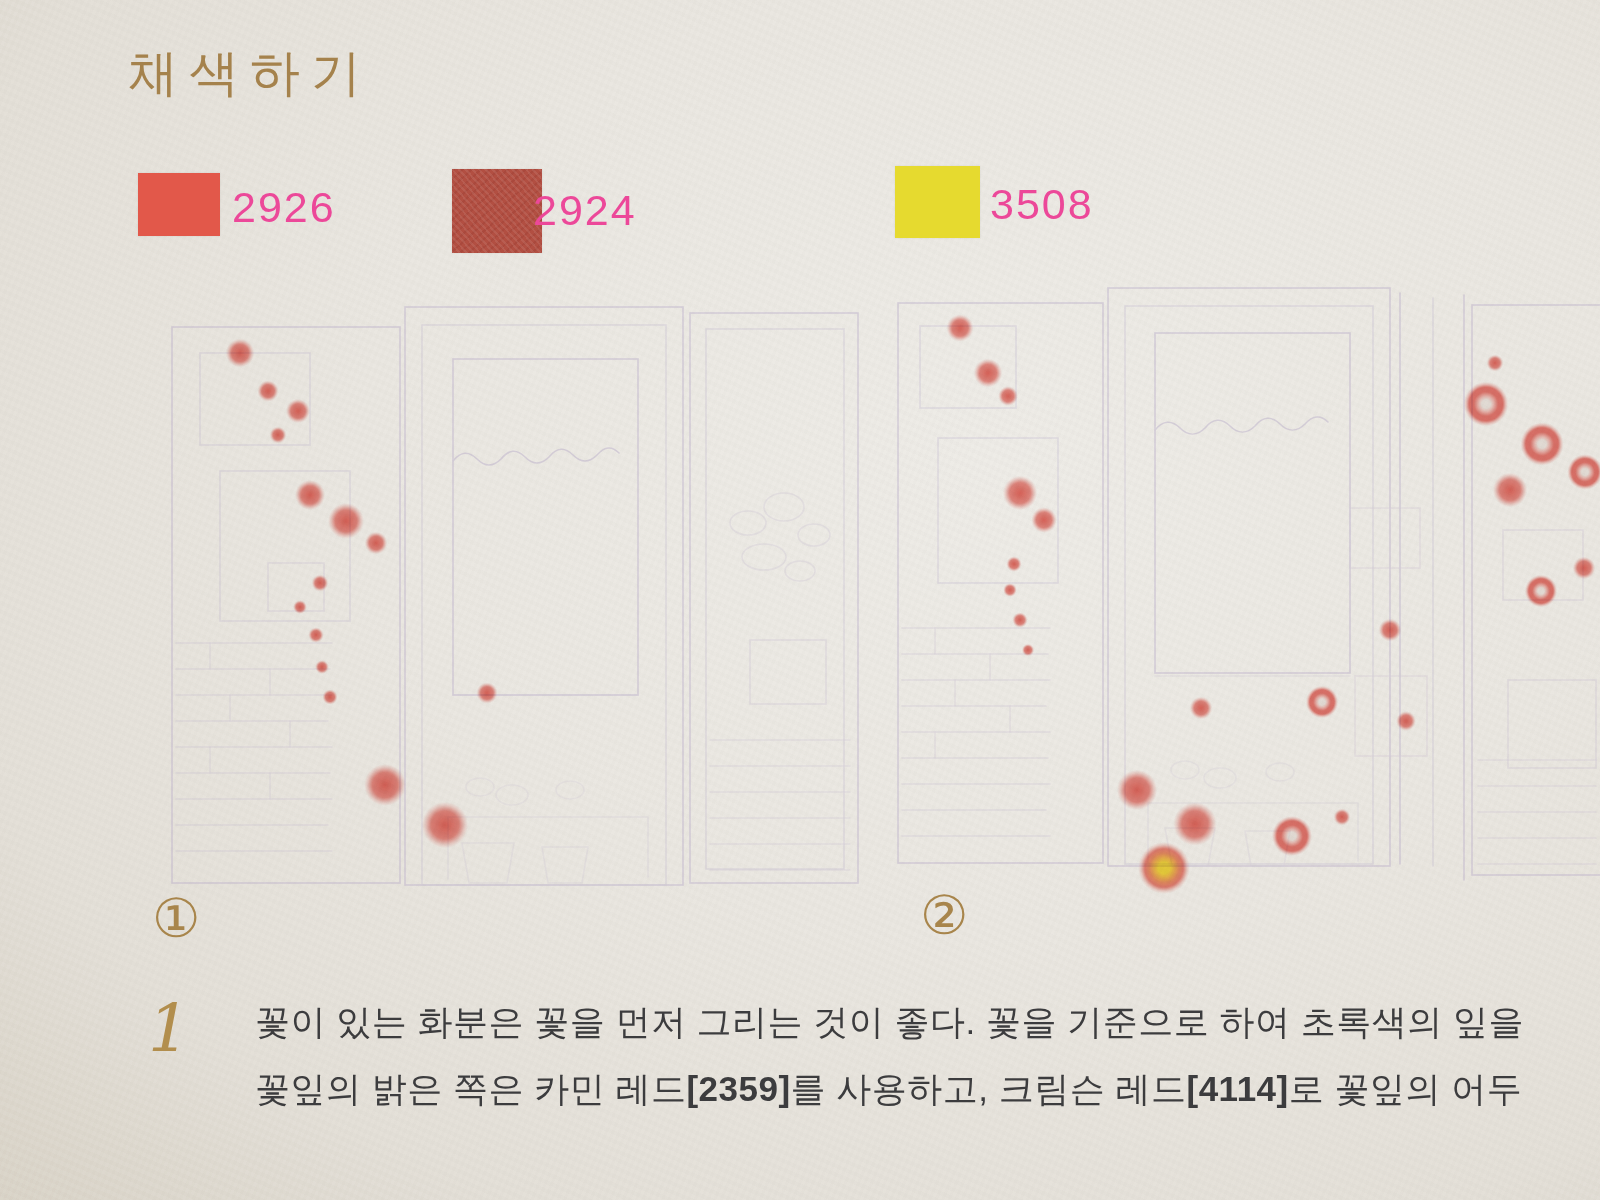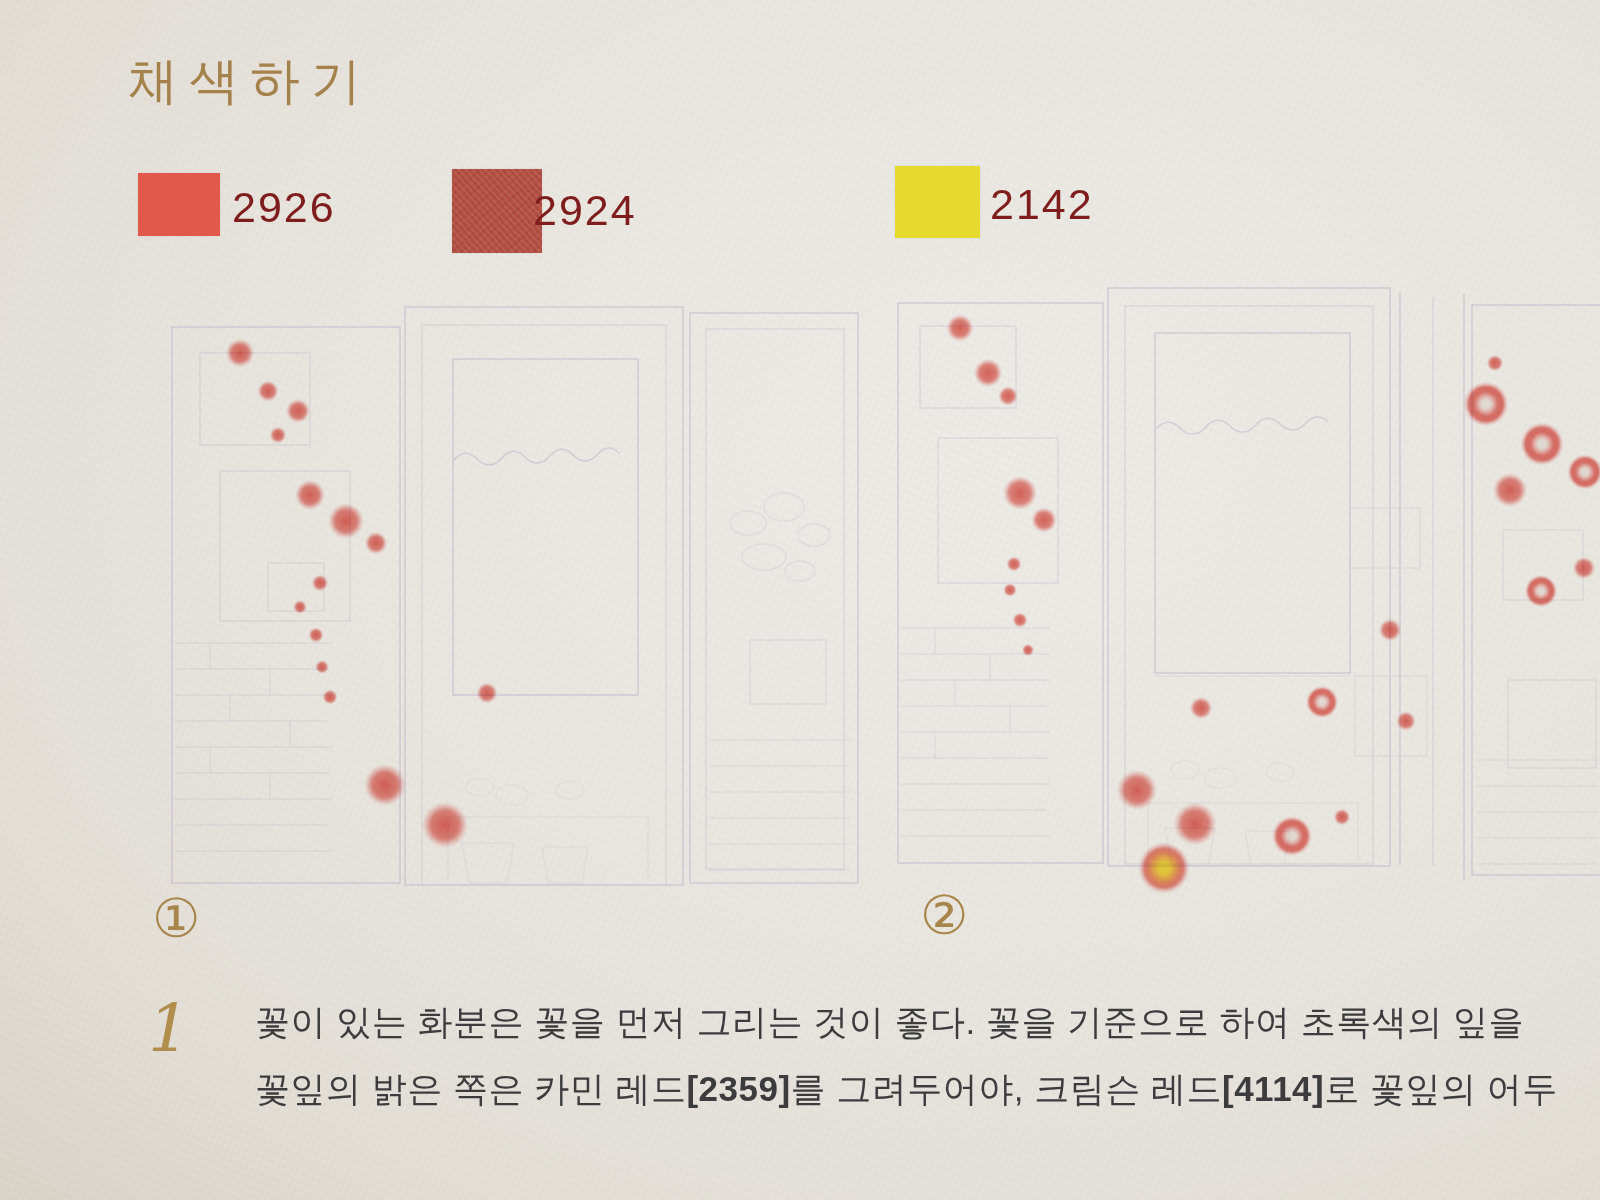--- a/index.html
+++ b/index.html
@@ -9,37 +9,37 @@
     font-family:"Liberation Sans","DejaVu Sans",sans-serif;
   }
   
   body::before{
     content:"";position:absolute;inset:0;pointer-events:none;opacity:.35;
     background:
       repeating-linear-gradient(113deg, rgba(255,255,255,.06) 0 3px, rgba(120,110,95,.04) 3px 6px),
       repeating-linear-gradient(23deg, rgba(255,255,255,.05) 0 4px, rgba(120,110,95,.03) 4px 8px);
   }
   .title{
-    position:absolute;left:128px;top:48px;
+    position:absolute;left:128px;top:40px;
     font-family:"DejaVu Serif","Liberation Serif",serif;
     font-size:50px;color:#a5824c;letter-spacing:11px;font-weight:400;
   }
   
   .swatch{position:absolute;box-shadow:0 0 2px rgba(0,0,0,.08);}
   .swatch.textured::after{
     content:"";position:absolute;inset:0;opacity:.5;
     background:
       repeating-linear-gradient(48deg, rgba(255,255,255,.16) 0 2px, rgba(0,0,0,0) 2px 5px),
       repeating-linear-gradient(-42deg, rgba(90,20,15,.18) 0 2px, rgba(0,0,0,0) 2px 6px);
   }
   .swatch-0{left:138px;top:173px;width:82px;height:63px;}
   .swatch-1{left:452px;top:169px;width:90px;height:84px;}
   .swatch-2{left:895px;top:166px;width:85px;height:72px;}
   .swatch-label{
-    position:absolute;font-size:43px;color:#7f1d1d;letter-spacing:2px;
+    position:absolute;font-size:43px;color:#ec4899;letter-spacing:2px;
     font-family:"Liberation Sans","DejaVu Sans",sans-serif;font-weight:400;
   }
   .label-0{left:232px;top:183px;}
   .label-1{left:533px;top:186px;}
   .label-2{left:990px;top:180px;}
   
   .illo{position:absolute;}
   .illo-1{left:150px;top:295px;width:715px;height:595px;}
   .illo-2{left:880px;top:278px;width:575px;height:610px;}
   .illo-3{left:1458px;top:285px;width:142px;height:605px;}
@@ -83,21 +83,21 @@
 <body>
 
 <div class="title">채색하기</div>
 
 <div>
   <div class="swatch swatch-0" style="background: rgb(226, 88, 74);"></div>
   <div class="swatch-label label-0">2926</div>
   <div class="swatch swatch-1 textured" style="background: rgb(178, 79, 66);"></div>
   <div class="swatch-label label-1">2924</div>
   <div class="swatch swatch-2" style="background: rgb(230, 218, 47);"></div>
-  <div class="swatch-label label-2">2142</div>
+  <div class="swatch-label label-2">3508</div>
 </div>
 
 <div class="illo illo-1">
   <svg class="sketch" viewBox="0 0 715 595" preserveAspectRatio="none">
     <g opacity=".42">
       <rect x="22" y="32" width="228" height="556"></rect>
       <rect x="50" y="58" width="110" height="92" opacity=".6"></rect>
       <rect x="70" y="176" width="130" height="150" opacity=".6"></rect>
       <rect x="118" y="268" width="56" height="48" opacity=".5"></rect>
       <path opacity=".5" d="M26 348 H182 M26 374 H180 M26 400 H182 M26 426 H178 M26 452 H182 M26 478 H180 M26 504 H182 M26 530 H178 M26 556 H182"></path>
@@ -200,14 +200,14 @@
     <div class="flower white-center" style="left: 62px; top: 285px; width: 42px; height: 42px; transform: rotate(-40deg);"></div>
     <div class="flower red" style="left: 111px; top: 268px; width: 30px; height: 30px; transform: rotate(-3deg);"></div>
   </div>
 
 <div class="step-badge badge-0">①</div>
 <div class="step-badge badge-1">②</div>
 
 <div class="instr-number">1</div>
 <div class="instr-lines">
     <div class="text-line"><span>꽃이 있는 화분은 꽃을 먼저 그리는 것이 좋다. 꽃을 기준으로 하여 초록색의 잎을</span></div>
-    <div class="text-line"><span>꽃잎의 밝은 쪽은 카민 레드</span><span class="bold">[2359]</span><span>를 그려두어야, 크림슨 레드</span><span class="bold">[4114]</span><span>로 꽃잎의 어두</span></div>
+    <div class="text-line"><span>꽃잎의 밝은 쪽은 카민 레드</span><span class="bold">[2359]</span><span>를 사용하고, 크림슨 레드</span><span class="bold">[4114]</span><span>로 꽃잎의 어두</span></div>
   </div>
 
 </body></html>

